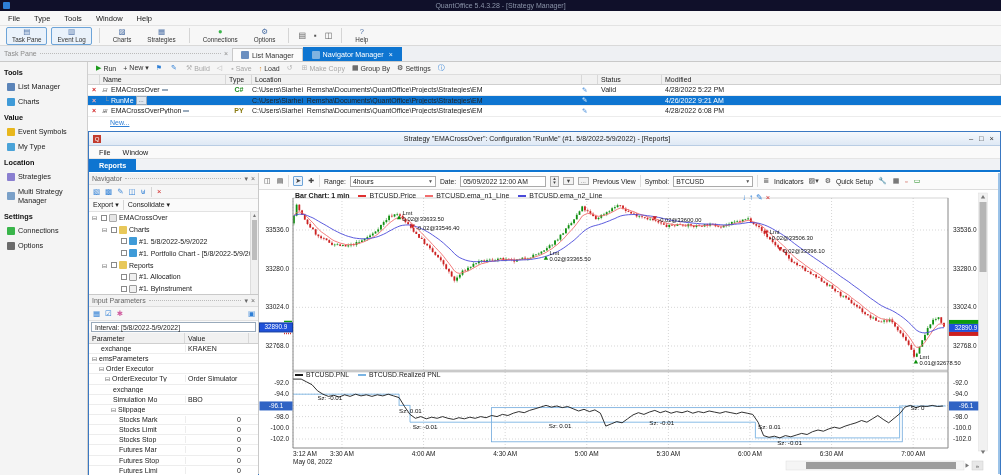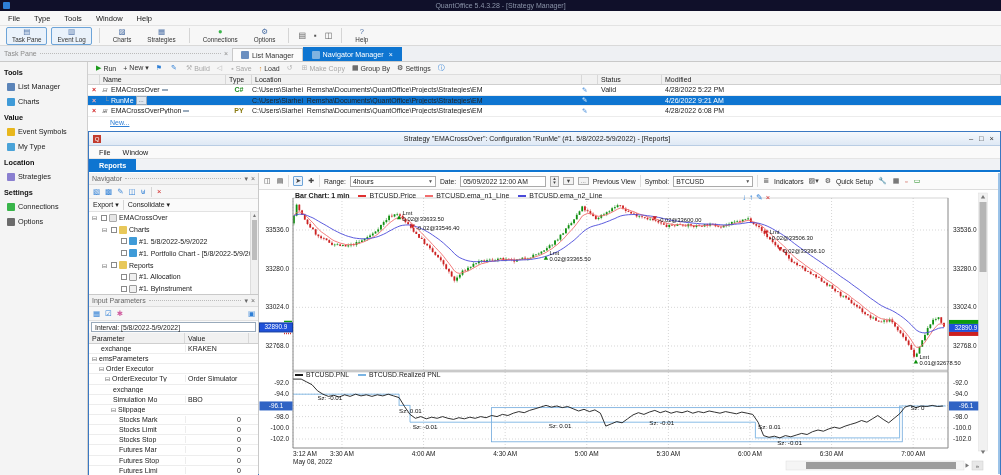--- a/index.html
+++ b/index.html
@@ -220,20 +220,24 @@
       <span>Event Symbols</span>
     </div>
   <div class="sb-i">
       <span class="sb-ic ic-data"></span>
       <span>My Type</span>
     </div>
   <div class="sb-h">Location</div>
   <div class="sb-i">
       <span class="sb-ic ic-strat"></span>
       <span>Strategies</span>
+    </div>
+  <div class="sb-i">
+      <span class="sb-ic ic-multi"></span>
+      <span>Multi Strategy Manager</span>
     </div>
   <div class="sb-h">Settings</div>
   <div class="sb-i">
       <span class="sb-ic ic-conn"></span>
       <span>Connections</span>
     </div>
   <div class="sb-i">
       <span class="sb-ic ic-gear"></span>
       <span>Options</span>
     </div>

